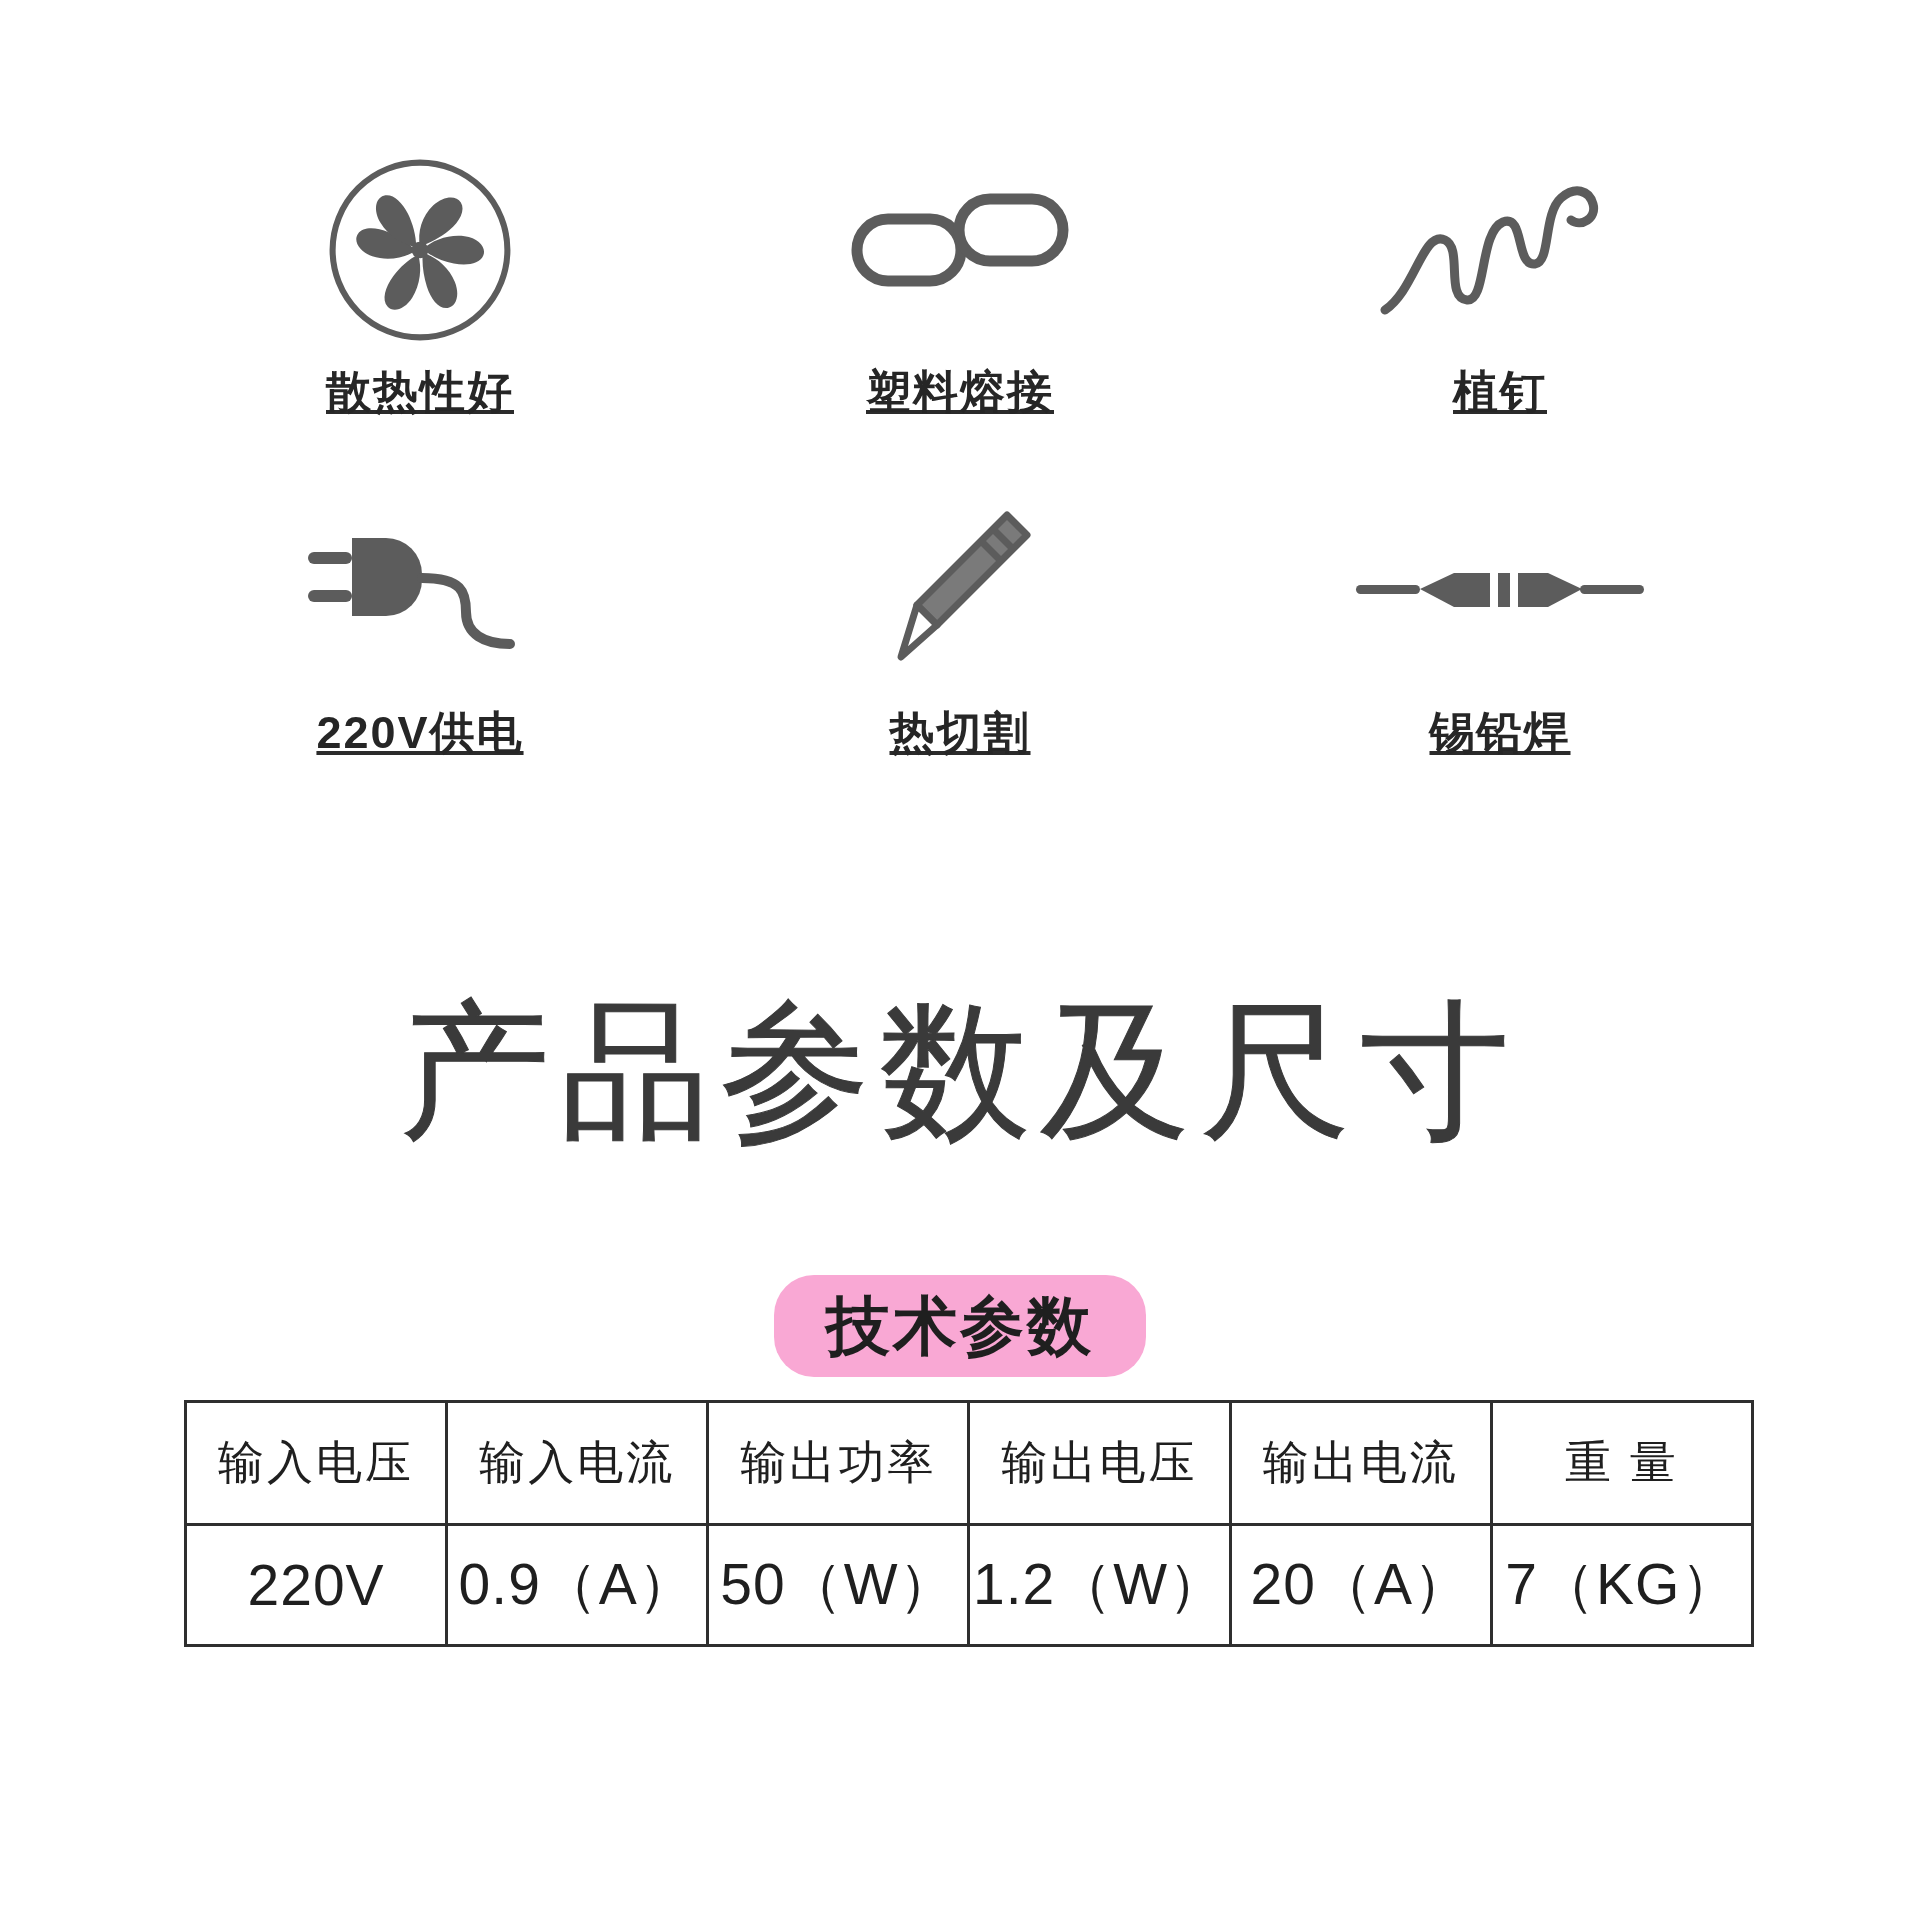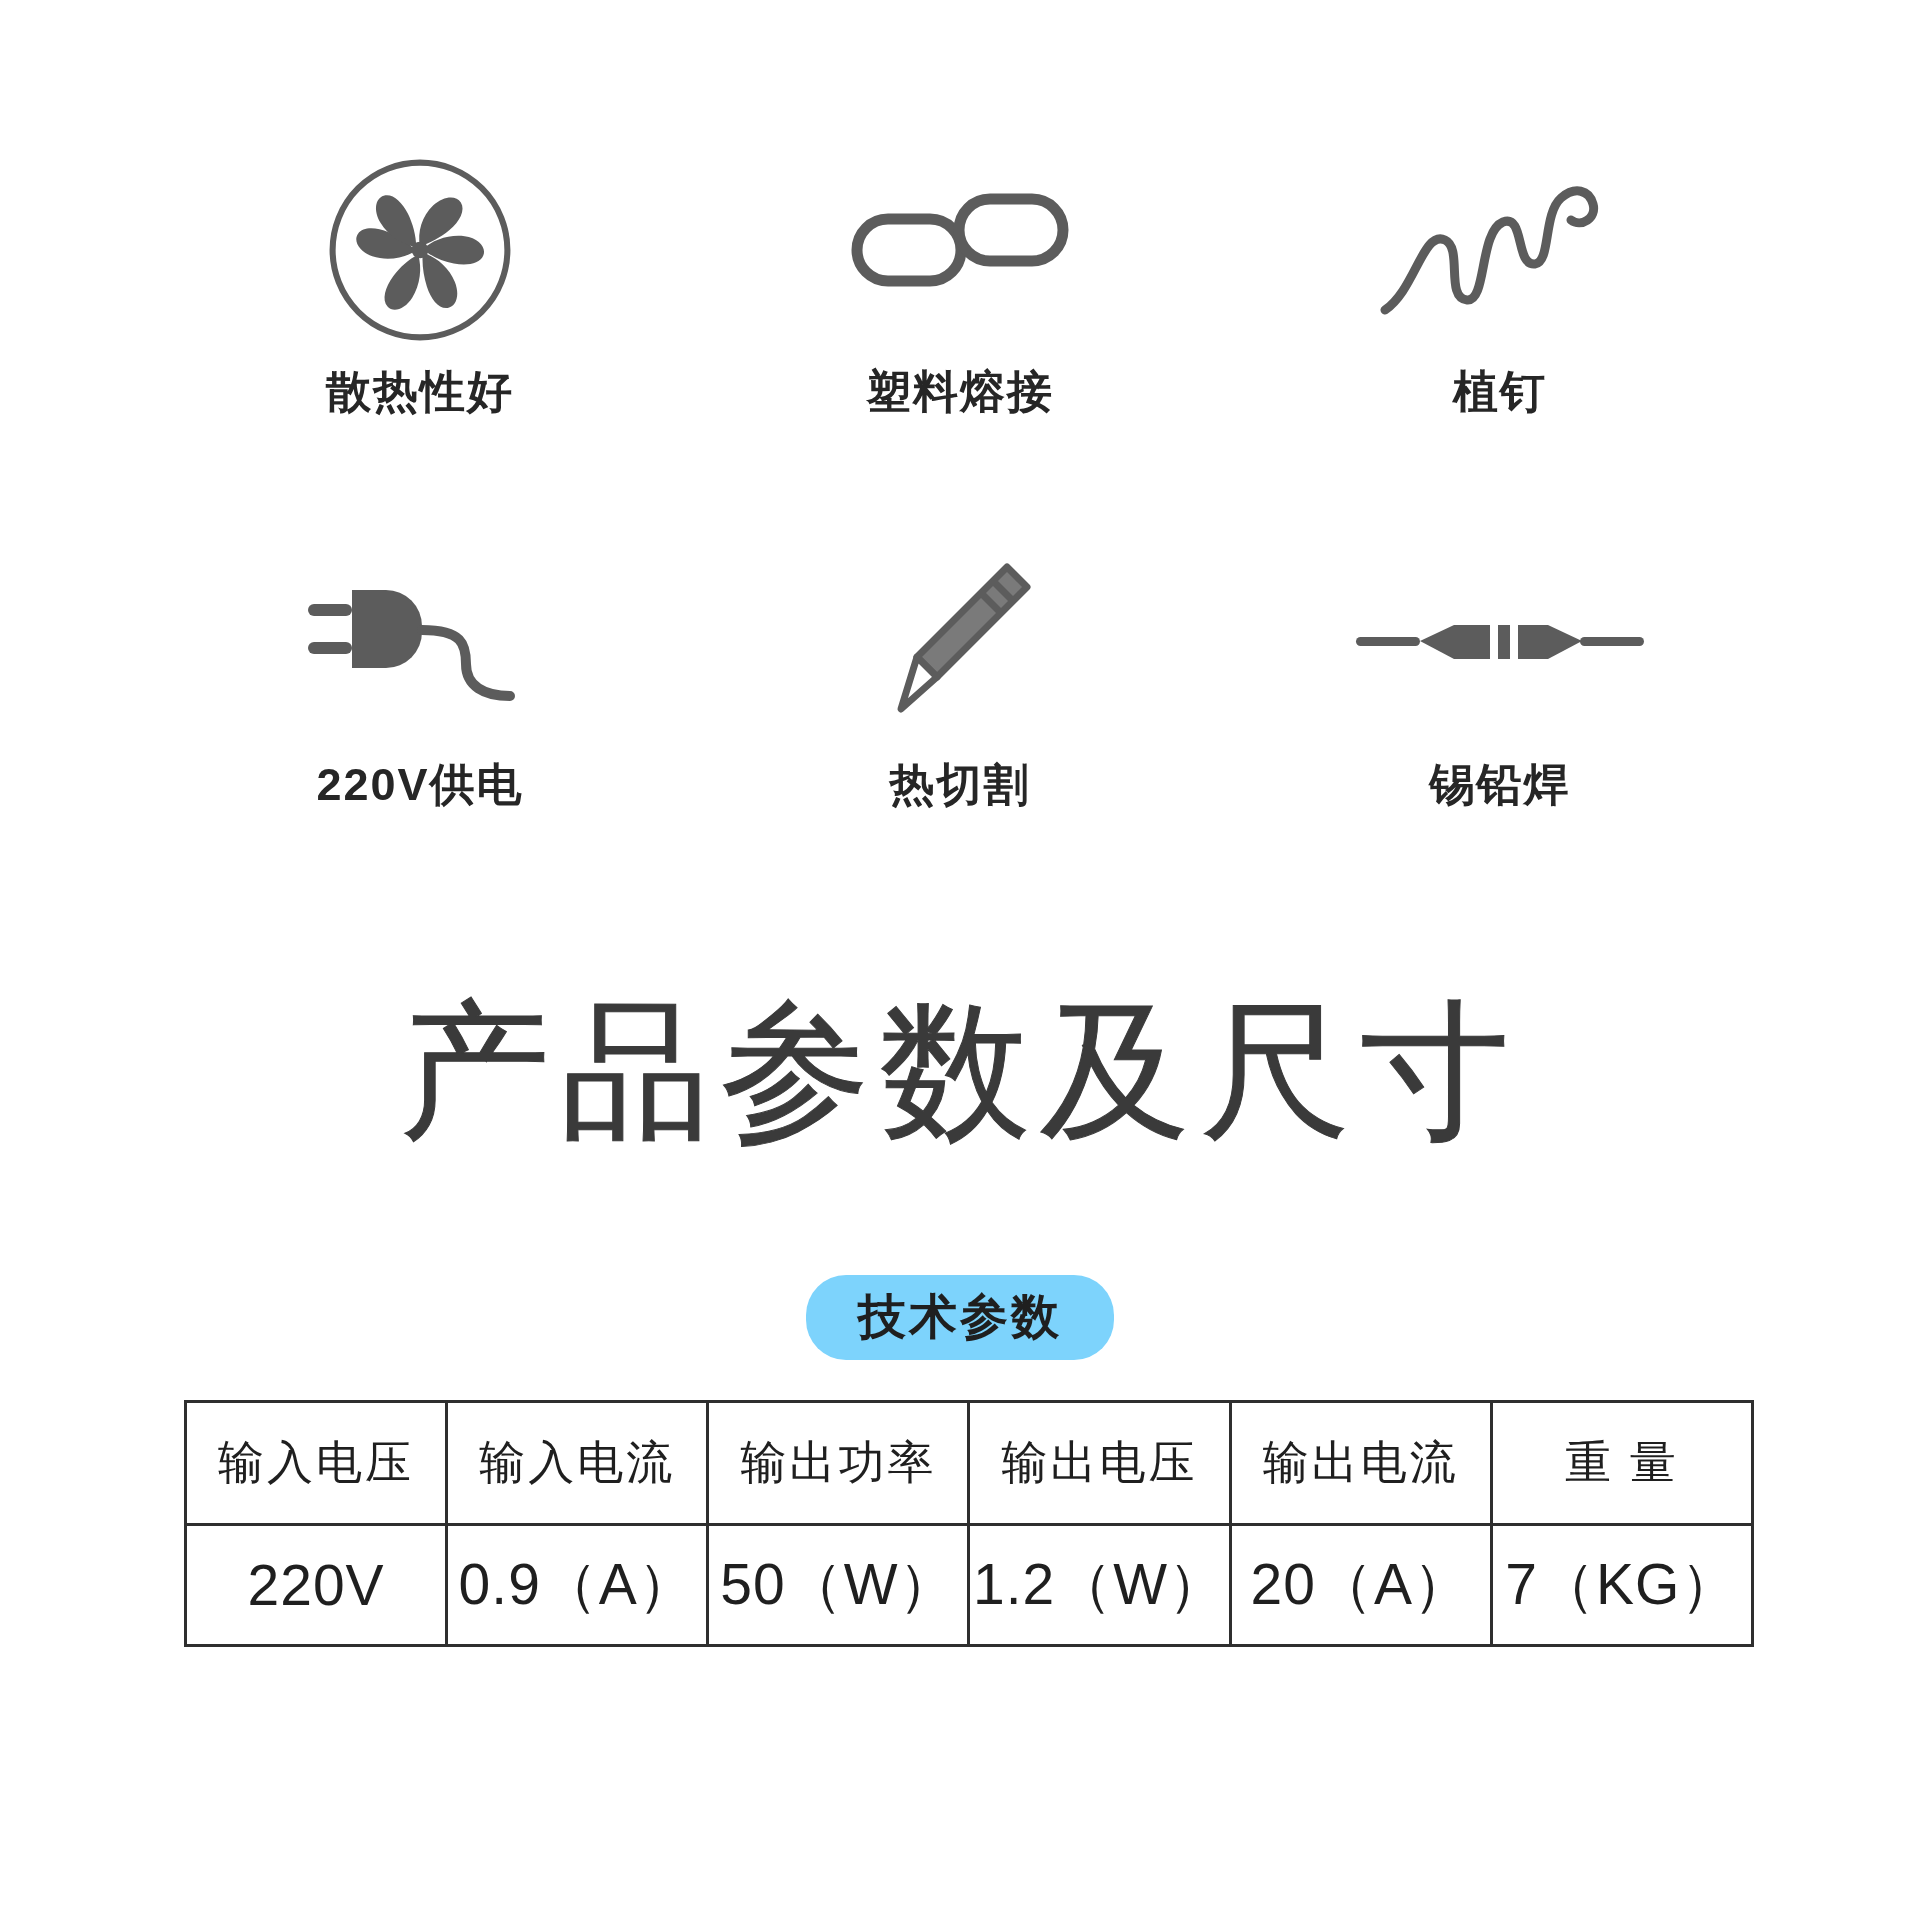--- a/index.html
+++ b/index.html
@@ -18,21 +18,22 @@
 
   
   .features {
     position: absolute;
     left: 150px;
     top: 160px;
     width: 1620px;
     display: grid;
     grid-template-columns: repeat(3, 1fr);
     grid-template-rows: repeat(2, 285px);
-    row-gap: 108px;
+    row-gap: 56px;
+    text-decoration: underline;
   }
   .feature {
     display: flex;
     flex-direction: column;
     align-items: center;
     justify-content: flex-start;
   }
   .feature-icon {
     height: 180px;
     display: flex;
@@ -66,24 +67,24 @@
   
   .pill-wrap {
     position: absolute;
     top: 1275px;
     left: 0;
     width: 100%;
     display: flex;
     justify-content: center;
   }
   .pill {
-    background: #7dd3fc;
+    background: #f9a8d4;
     border-radius: 40px;
     padding: 16px 52px;
-    font-size: 48px;
+    font-size: 64px;
     font-weight: 700;
     color: #1f1f1f;
     letter-spacing: 3px;
     line-height: 1.1;
   }
 
   
   .spec-table-wrap {
     position: absolute;
     top: 1400px;

